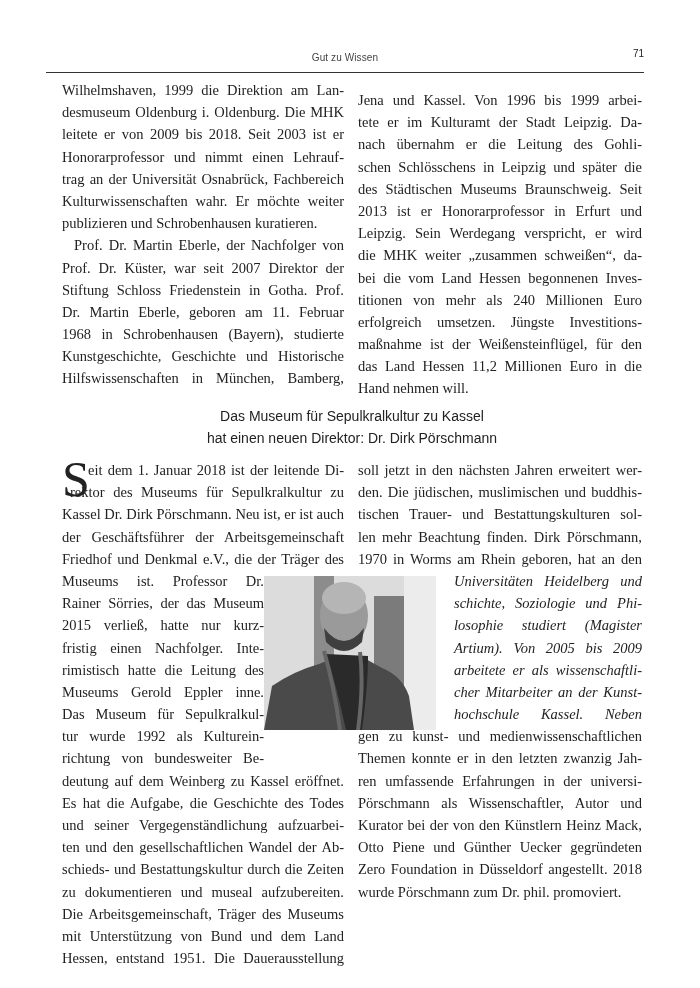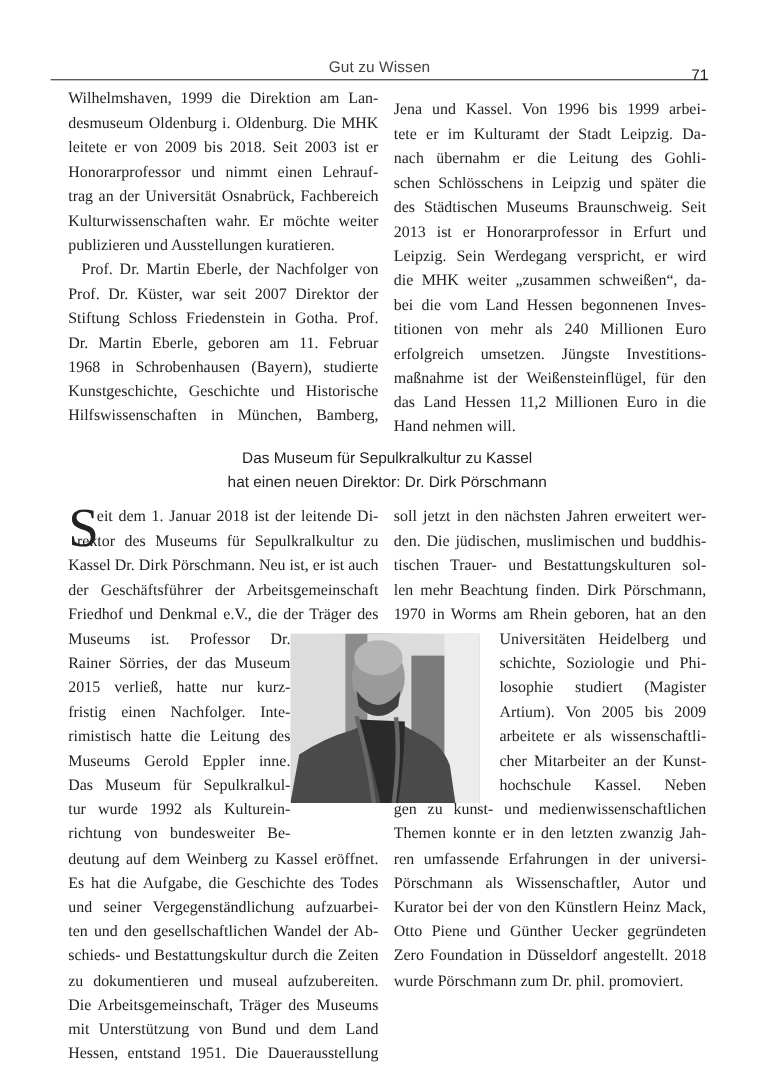--- a/index.html
+++ b/index.html
@@ -1,55 +1,55 @@
 <!DOCTYPE html>
 <html><head>
 <meta charset="utf-8">
 <style>
   html, body { margin:0; padding:0; background:#ffffff; }
   body { width:700px; height:988px; position:relative; overflow:hidden;
          font-family:"Liberation Serif", "DejaVu Serif", serif; color:#222; }
   .header { position:absolute; left:46px; top:42px; width:598px; height:30px;
             border-bottom:1px solid #333; }
   .running-head { position:absolute; left:0; width:100%; top:10px; text-align:center;
-                  font-family:"Liberation Sans", sans-serif; font-size:14px; color:#444; letter-spacing:0.1px;}
-  .page-num { position:absolute; right:0; top:18px; font-family:"Liberation Sans", sans-serif;
-              font-size:14px; color:#222; }
+                  font-family:"Liberation Sans", sans-serif; font-size:10px; color:#444; letter-spacing:0.1px;}
+  .page-num { position:absolute; right:0; top:6px; font-family:"Liberation Sans", sans-serif;
+              font-size:10px; color:#222; }
   .col { position:absolute; font-size:14.5px; line-height:22.2px; }
   .col .line { display:block; white-space:nowrap; text-align:justify; text-align-last:justify; height:22.2px; }
   .col .line.last { text-align-last:left; }
   .col .line.indent { padding-left:12px; }
   .col-left { left:62px; width:282px; top:79px; }
   .col-right { left:358px; width:284px; top:89px; }
   .headline { position:absolute; left:62px; width:580px; top:405px; text-align:center;
               font-family:"Liberation Sans", sans-serif; font-size:14px; line-height:22px; color:#222; }
   .b-left { left:62px; width:282px; top:459px; }
   .b-right { left:358px; width:284px; top:459px; }
   .dropcap { position:absolute; left:0; top:-2px; font-size:50px; line-height:44px; font-family:"Liberation Serif", serif; color:#222; }
   .photo { position:absolute; left:264px; top:576px; width:172px; height:154px; overflow:hidden;
            background:linear-gradient(90deg,#e6e6e6 0%,#d9d9d9 30%,#7a7a7a 45%,#bdbdbd 60%,#e8e8e8 80%,#cfcfcf 100%); }
   .narrow-l .line { width:202px; }
-  .narrow-r .line { margin-left:96px; width:188px; }
+  .narrow-r .line { margin-left:96px; width:188px;font-style:italic; }
 </style>
 </head>
 <body>
 
 <div class="header">
   <span class="running-head">Gut zu Wissen</span>
   <span class="page-num">71</span>
 </div>
 
 <div class="col col-left">
   <span class="line">Wilhelmshaven, 1999 die Direktion am Lan-</span>
   <span class="line">desmuseum Oldenburg i. Oldenburg. Die MHK</span>
   <span class="line">leitete er von 2009 bis 2018. Seit 2003 ist er</span>
   <span class="line">Honorarprofessor und nimmt einen Lehrauf-</span>
   <span class="line">trag an der Universität Osnabrück, Fachbereich</span>
   <span class="line">Kulturwissenschaften wahr. Er möchte weiter</span>
-  <span class="line last">publizieren und Ausstellungen kuratieren.</span>
+  <span class="line last">publizieren und Schrobenhausen kuratieren.</span>
   <span class="line indent">Prof. Dr. Martin Eberle, der Nachfolger von</span>
   <span class="line">Prof. Dr. Küster, war seit 2007 Direktor der</span>
   <span class="line">Stiftung Schloss Friedenstein in Gotha. Prof.</span>
   <span class="line">Dr. Martin Eberle, geboren am 11. Februar</span>
   <span class="line">1968 in Schrobenhausen (Bayern), studierte</span>
   <span class="line">Kunstgeschichte, Geschichte und Historische</span>
   <span class="line">Hilfswissenschaften in München, Bamberg,</span>
 </div>
 
 <div class="col col-right">

